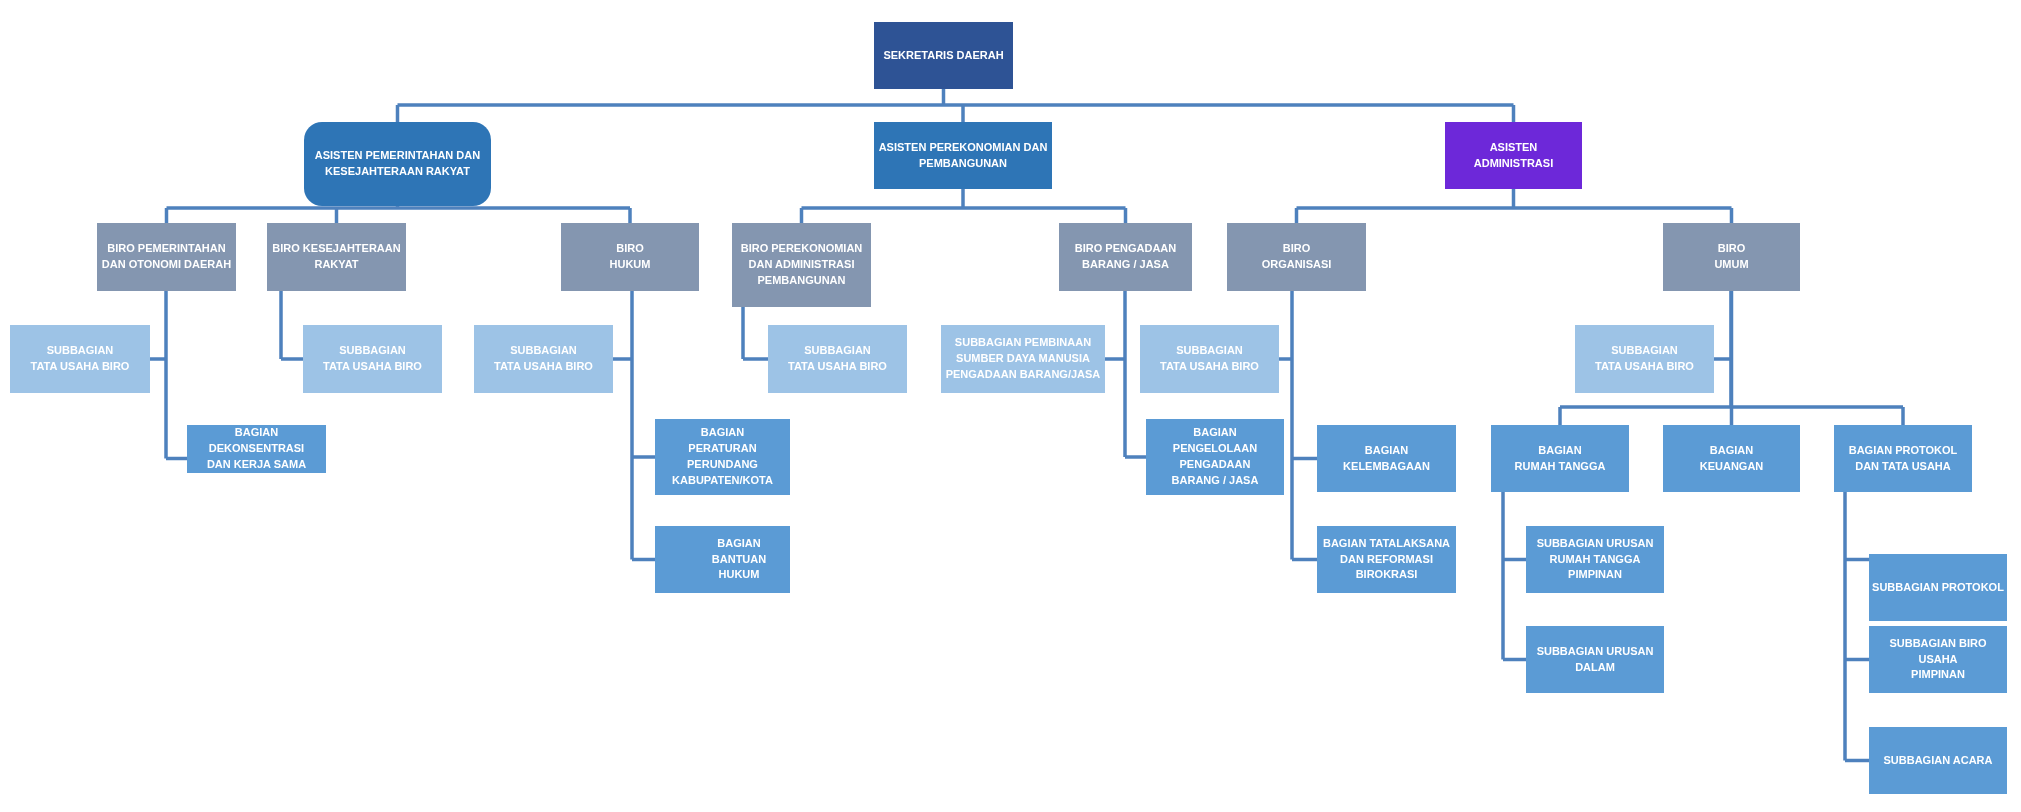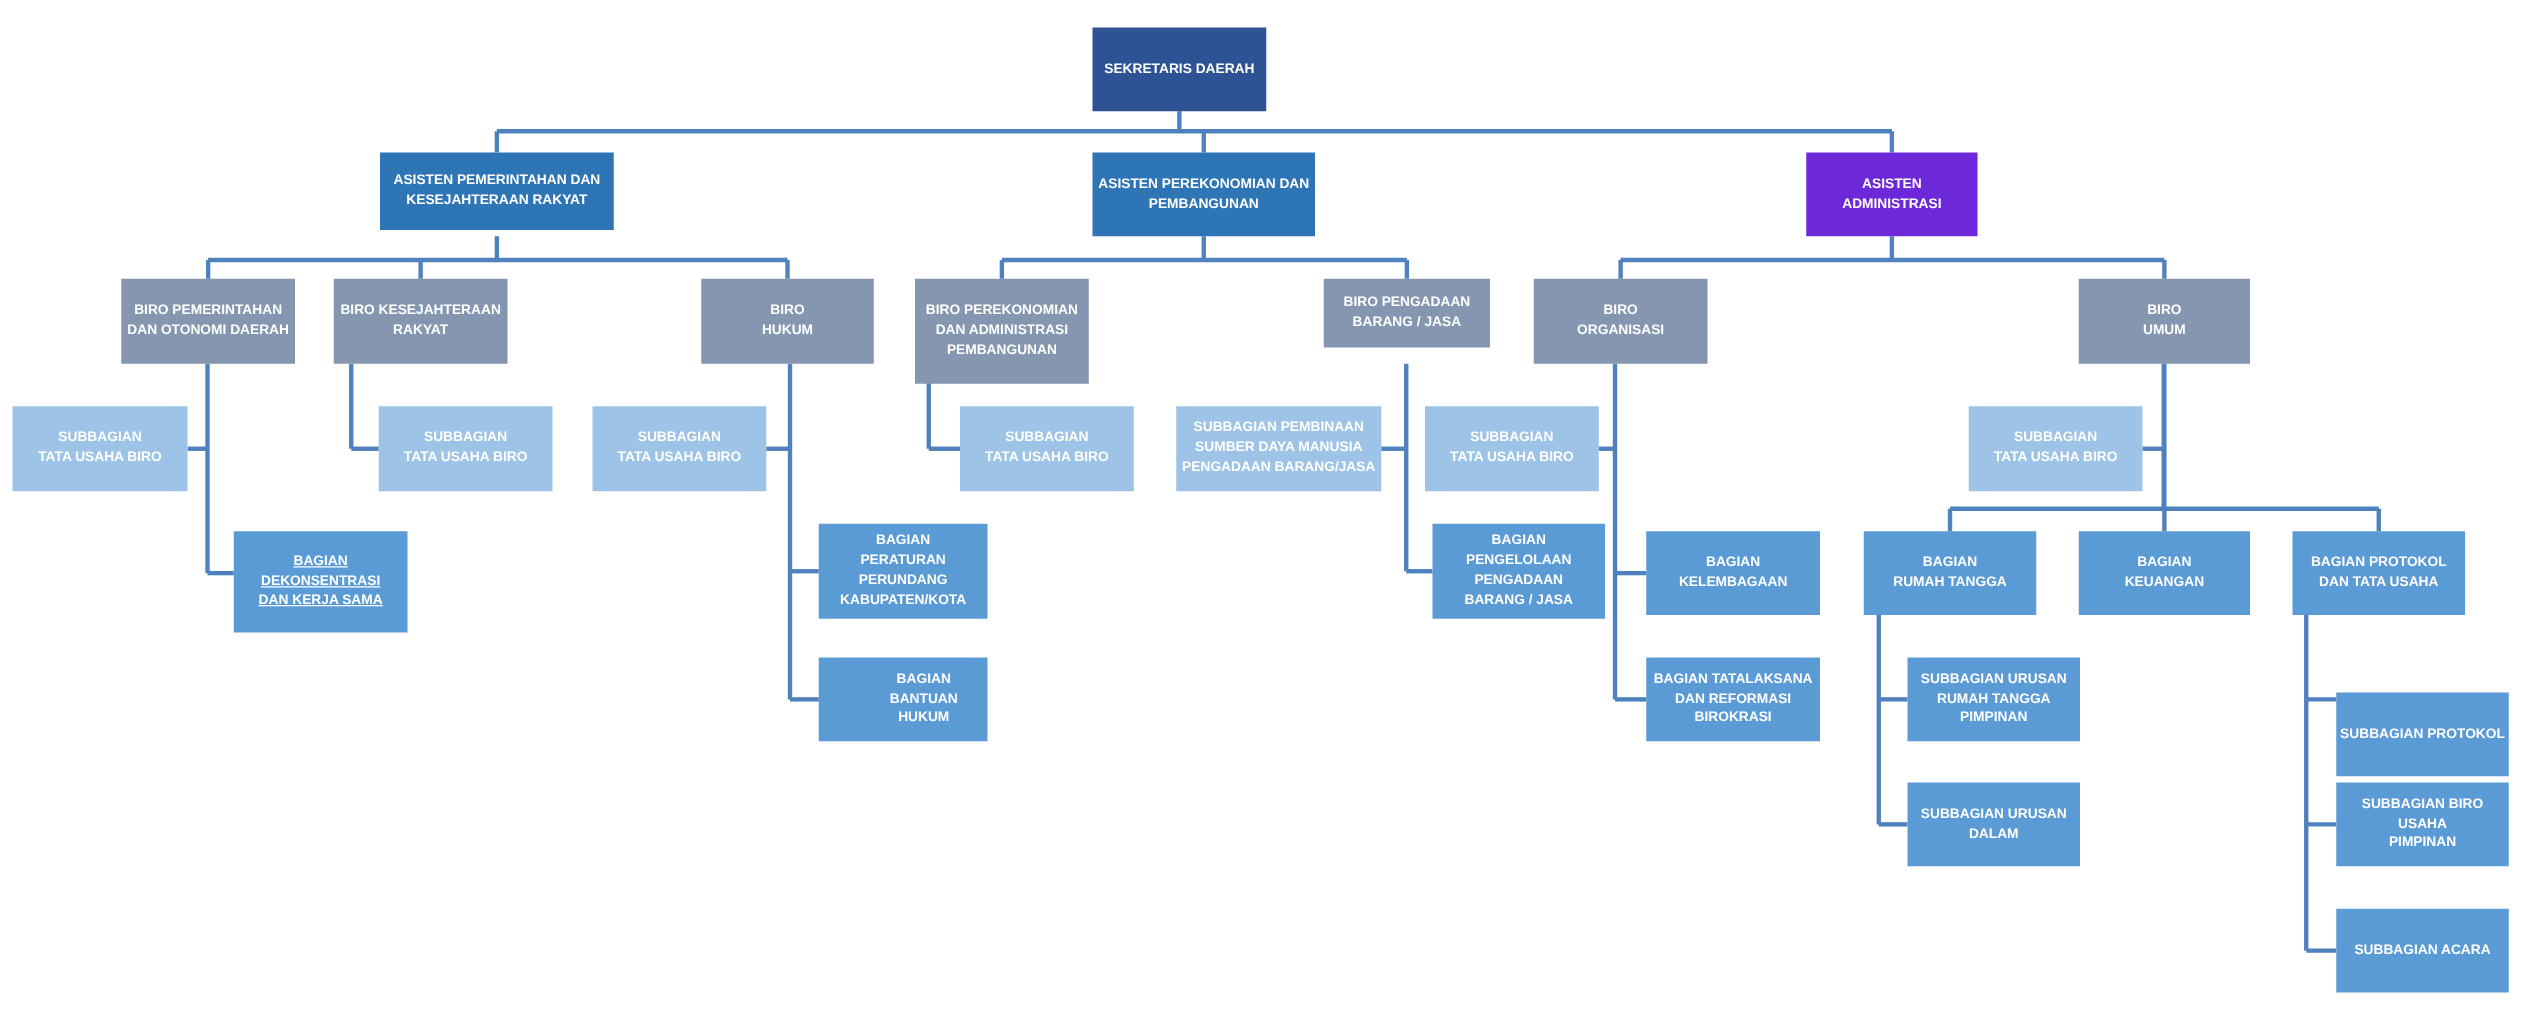--- a/index.html
+++ b/index.html
@@ -79,57 +79,57 @@
       <polyline points="1503,559.5 1526,559.5" fill="none" stroke="#4E81BD" stroke-width="3.5"></polyline>
       <polyline points="1503,659.5 1526,659.5" fill="none" stroke="#4E81BD" stroke-width="3.5"></polyline>
       <polyline points="1503,492 1503,659.5" fill="none" stroke="#4E81BD" stroke-width="3.5"></polyline>
       <polyline points="1845,559.5 1869,559.5" fill="none" stroke="#4E81BD" stroke-width="3.5"></polyline>
       <polyline points="1845,659.5 1869,659.5" fill="none" stroke="#4E81BD" stroke-width="3.5"></polyline>
       <polyline points="1845,760.5 1869,760.5" fill="none" stroke="#4E81BD" stroke-width="3.5"></polyline>
       <polyline points="1845,492 1845,760.5" fill="none" stroke="#4E81BD" stroke-width="3.5"></polyline>
     </svg>
   <div id="nodes">
       <div class="node" style="left: 874px; top: 22px; width: 139px; height: 67px; background: rgb(46, 83, 149);">SEKRETARIS DAERAH</div>
-      <div class="node" style="left: 304px; top: 122px; width: 187px; height: 62px; background: rgb(46, 117, 182);">ASISTEN PEMERINTAHAN DAN
+      <div class="node" style="left: 304px; top: 122px; width: 187px; height: 84px; background: rgb(46, 117, 182); border-radius: 18px;">ASISTEN PEMERINTAHAN DAN
 KESEJAHTERAAN RAKYAT</div>
       <div class="node" style="left: 874px; top: 122px; width: 178px; height: 67px; background: rgb(46, 117, 182);">ASISTEN PEREKONOMIAN DAN
 PEMBANGUNAN</div>
       <div class="node" style="left: 1445px; top: 122px; width: 137px; height: 67px; background: #6d28d9;">ASISTEN
 ADMINISTRASI</div>
       <div class="node" style="left: 97px; top: 223px; width: 139px; height: 68px; background: rgb(132, 150, 176);">BIRO PEMERINTAHAN
 DAN OTONOMI DAERAH</div>
       <div class="node" style="left: 267px; top: 223px; width: 139px; height: 68px; background: rgb(132, 150, 176); text-align: center;">BIRO KESEJAHTERAAN
 RAKYAT</div>
       <div class="node" style="left: 561px; top: 223px; width: 138px; height: 68px; background: rgb(132, 150, 176);">BIRO
 HUKUM</div>
       <div class="node" style="left: 732px; top: 223px; width: 139px; height: 84px; background: rgb(132, 150, 176);">BIRO PEREKONOMIAN
 DAN ADMINISTRASI
 PEMBANGUNAN</div>
-      <div class="node" style="left: 1059px; top: 223px; width: 133px; height: 55px; background: rgb(132, 150, 176);">BIRO PENGADAAN
+      <div class="node" style="left: 1059px; top: 223px; width: 133px; height: 68px; background: rgb(132, 150, 176);">BIRO PENGADAAN
 BARANG / JASA</div>
       <div class="node" style="left: 1227px; top: 223px; width: 139px; height: 68px; background: rgb(132, 150, 176);">BIRO
 ORGANISASI</div>
       <div class="node" style="left: 1663px; top: 223px; width: 137px; height: 68px; background: rgb(132, 150, 176);">BIRO
 UMUM</div>
       <div class="node" style="left: 10px; top: 325px; width: 140px; height: 68px; background: rgb(157, 195, 230);">SUBBAGIAN
 TATA USAHA BIRO</div>
       <div class="node" style="left: 303px; top: 325px; width: 139px; height: 68px; background: rgb(157, 195, 230);">SUBBAGIAN
 TATA USAHA BIRO</div>
       <div class="node" style="left: 474px; top: 325px; width: 139px; height: 68px; background: rgb(157, 195, 230);">SUBBAGIAN
 TATA USAHA BIRO</div>
       <div class="node" style="left: 768px; top: 325px; width: 139px; height: 68px; background: rgb(157, 195, 230);">SUBBAGIAN
 TATA USAHA BIRO</div>
       <div class="node" style="left: 941px; top: 325px; width: 164px; height: 68px; background: rgb(157, 195, 230);">SUBBAGIAN PEMBINAAN
 SUMBER DAYA MANUSIA
 PENGADAAN BARANG/JASA</div>
       <div class="node" style="left: 1140px; top: 325px; width: 139px; height: 68px; background: rgb(157, 195, 230);">SUBBAGIAN
 TATA USAHA BIRO</div>
       <div class="node" style="left: 1575px; top: 325px; width: 139px; height: 68px; background: rgb(157, 195, 230);">SUBBAGIAN
 TATA  USAHA BIRO</div>
-      <div class="node" style="left: 187px; top: 425px; width: 139px; height: 81px; background: rgb(91, 155, 213); text-decoration: underline;">BAGIAN DEKONSENTRASI
+      <div class="node" style="left: 187px; top: 425px; width: 139px; height: 48px; background: rgb(91, 155, 213);">BAGIAN DEKONSENTRASI
 DAN KERJA SAMA</div>
       <div class="node" style="left: 655px; top: 419px; width: 135px; height: 76px; background: rgb(91, 155, 213);">BAGIAN
 PERATURAN
 PERUNDANG
 KABUPATEN/KOTA</div>
       <div class="node" style="left: 655px; top: 526px; width: 135px; height: 67px; background: rgb(91, 155, 213); padding-left: 36px;">BAGIAN BANTUAN
 HUKUM</div>
       <div class="node" style="left: 1146px; top: 419px; width: 138px; height: 76px; background: rgb(91, 155, 213);">BAGIAN
 PENGELOLAAN
 PENGADAAN

